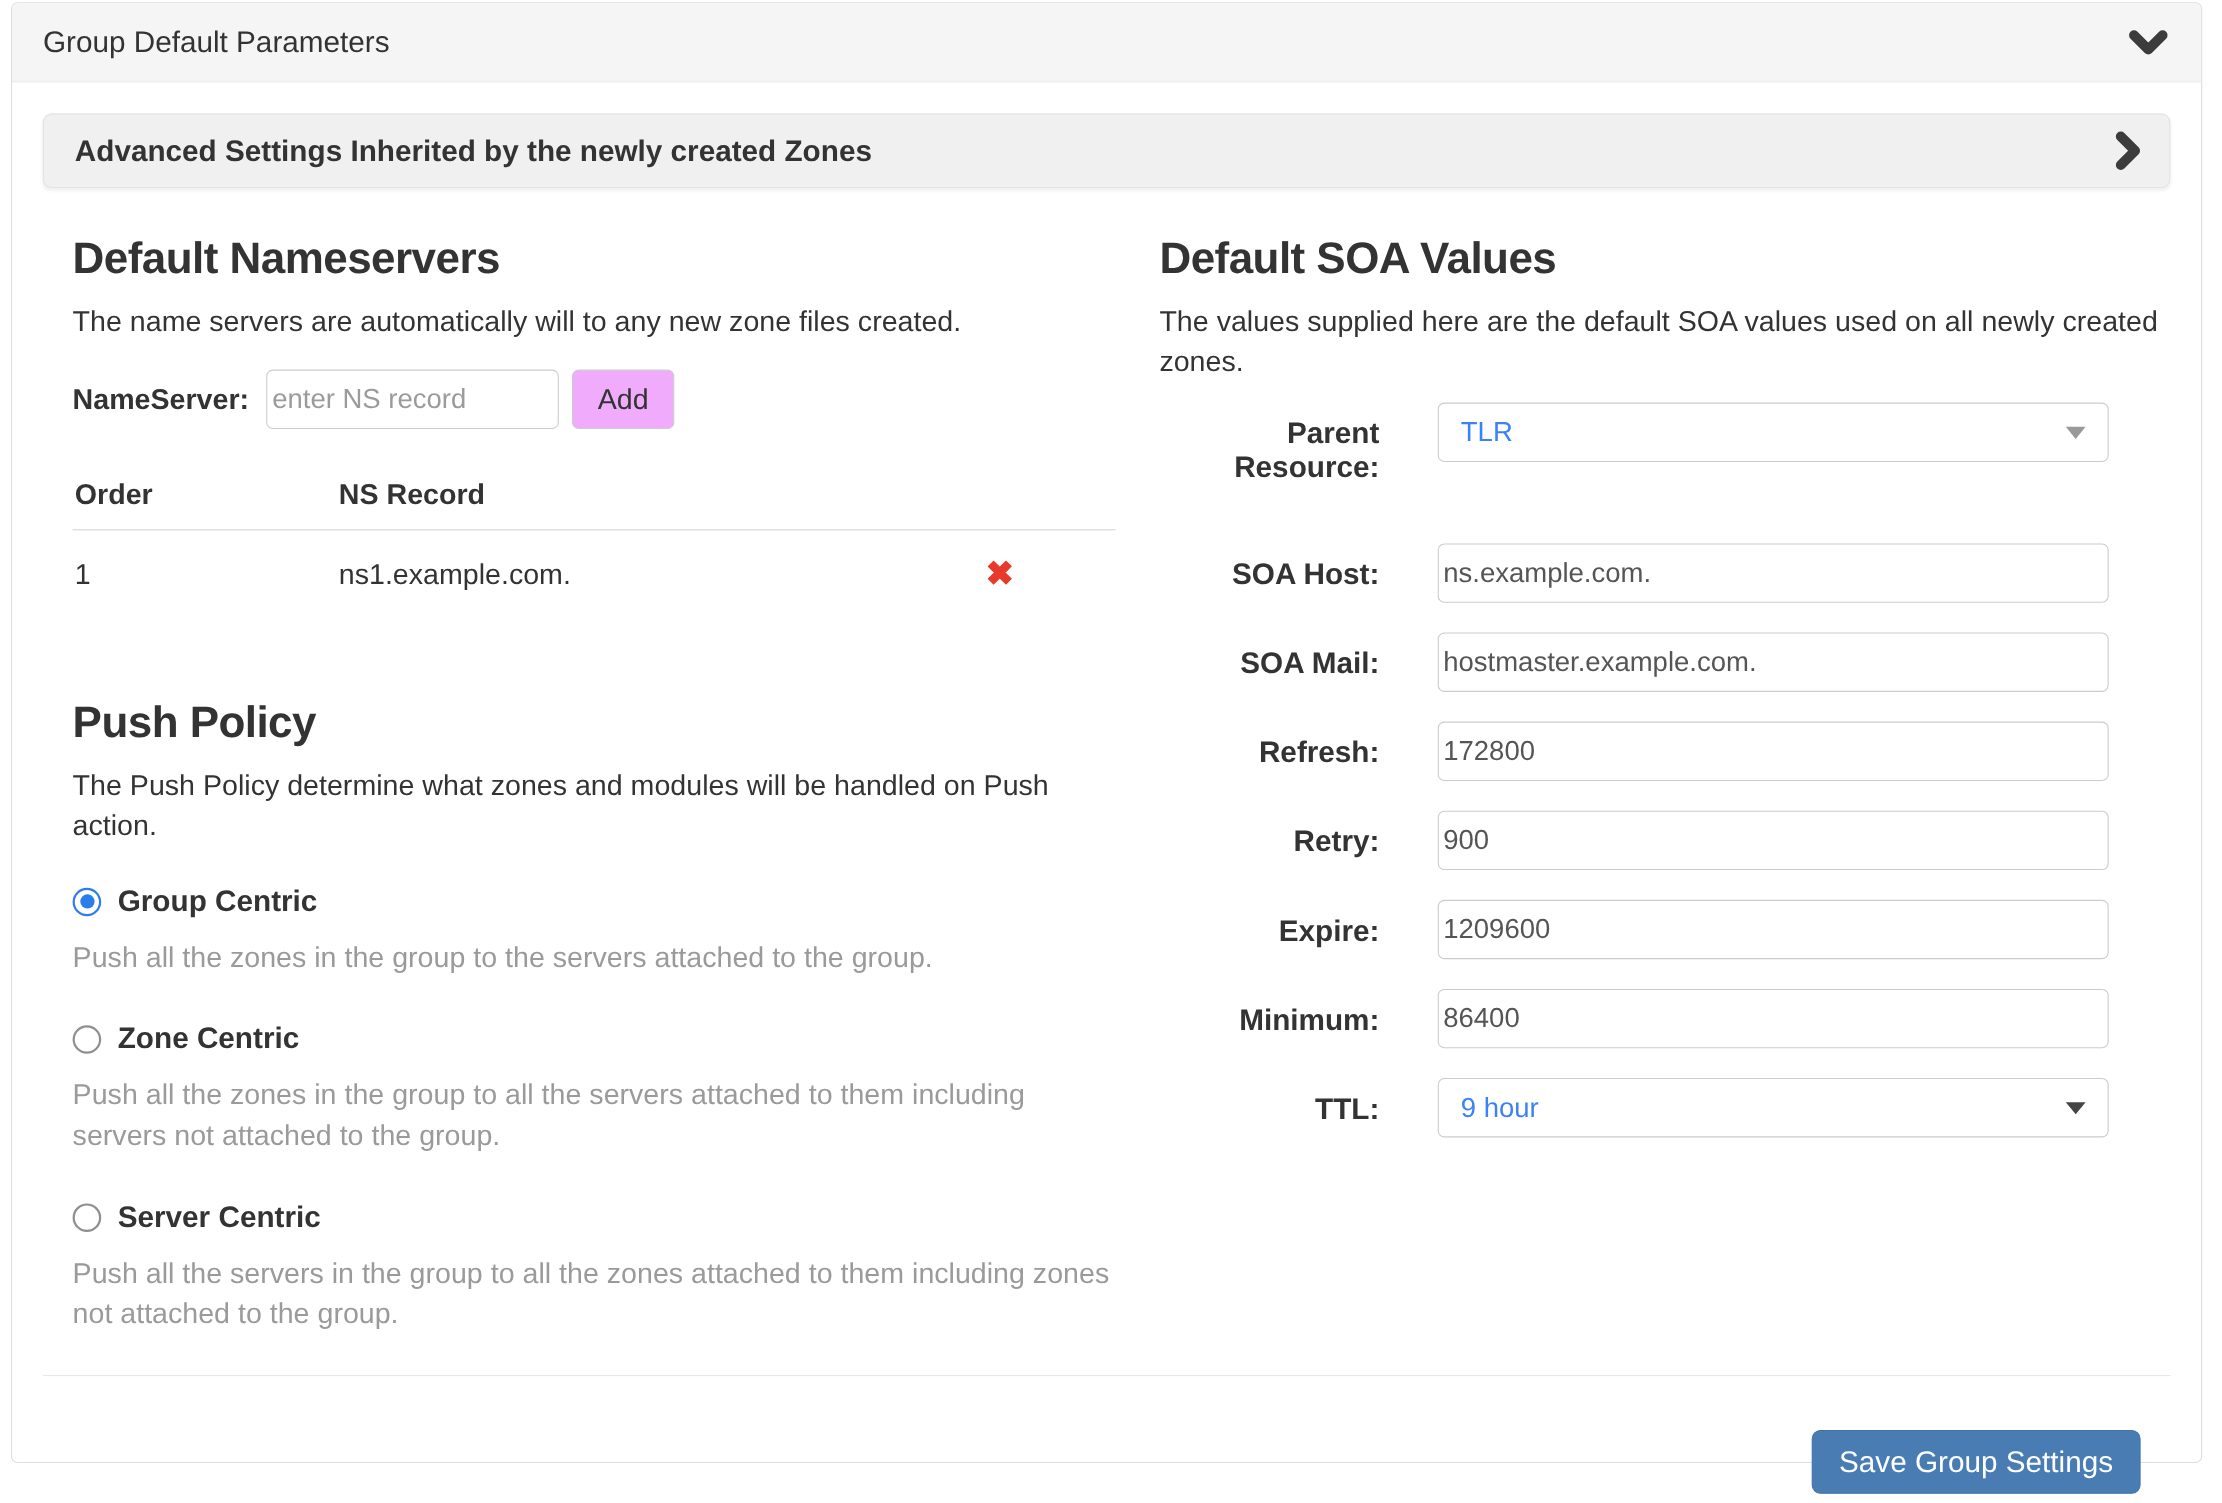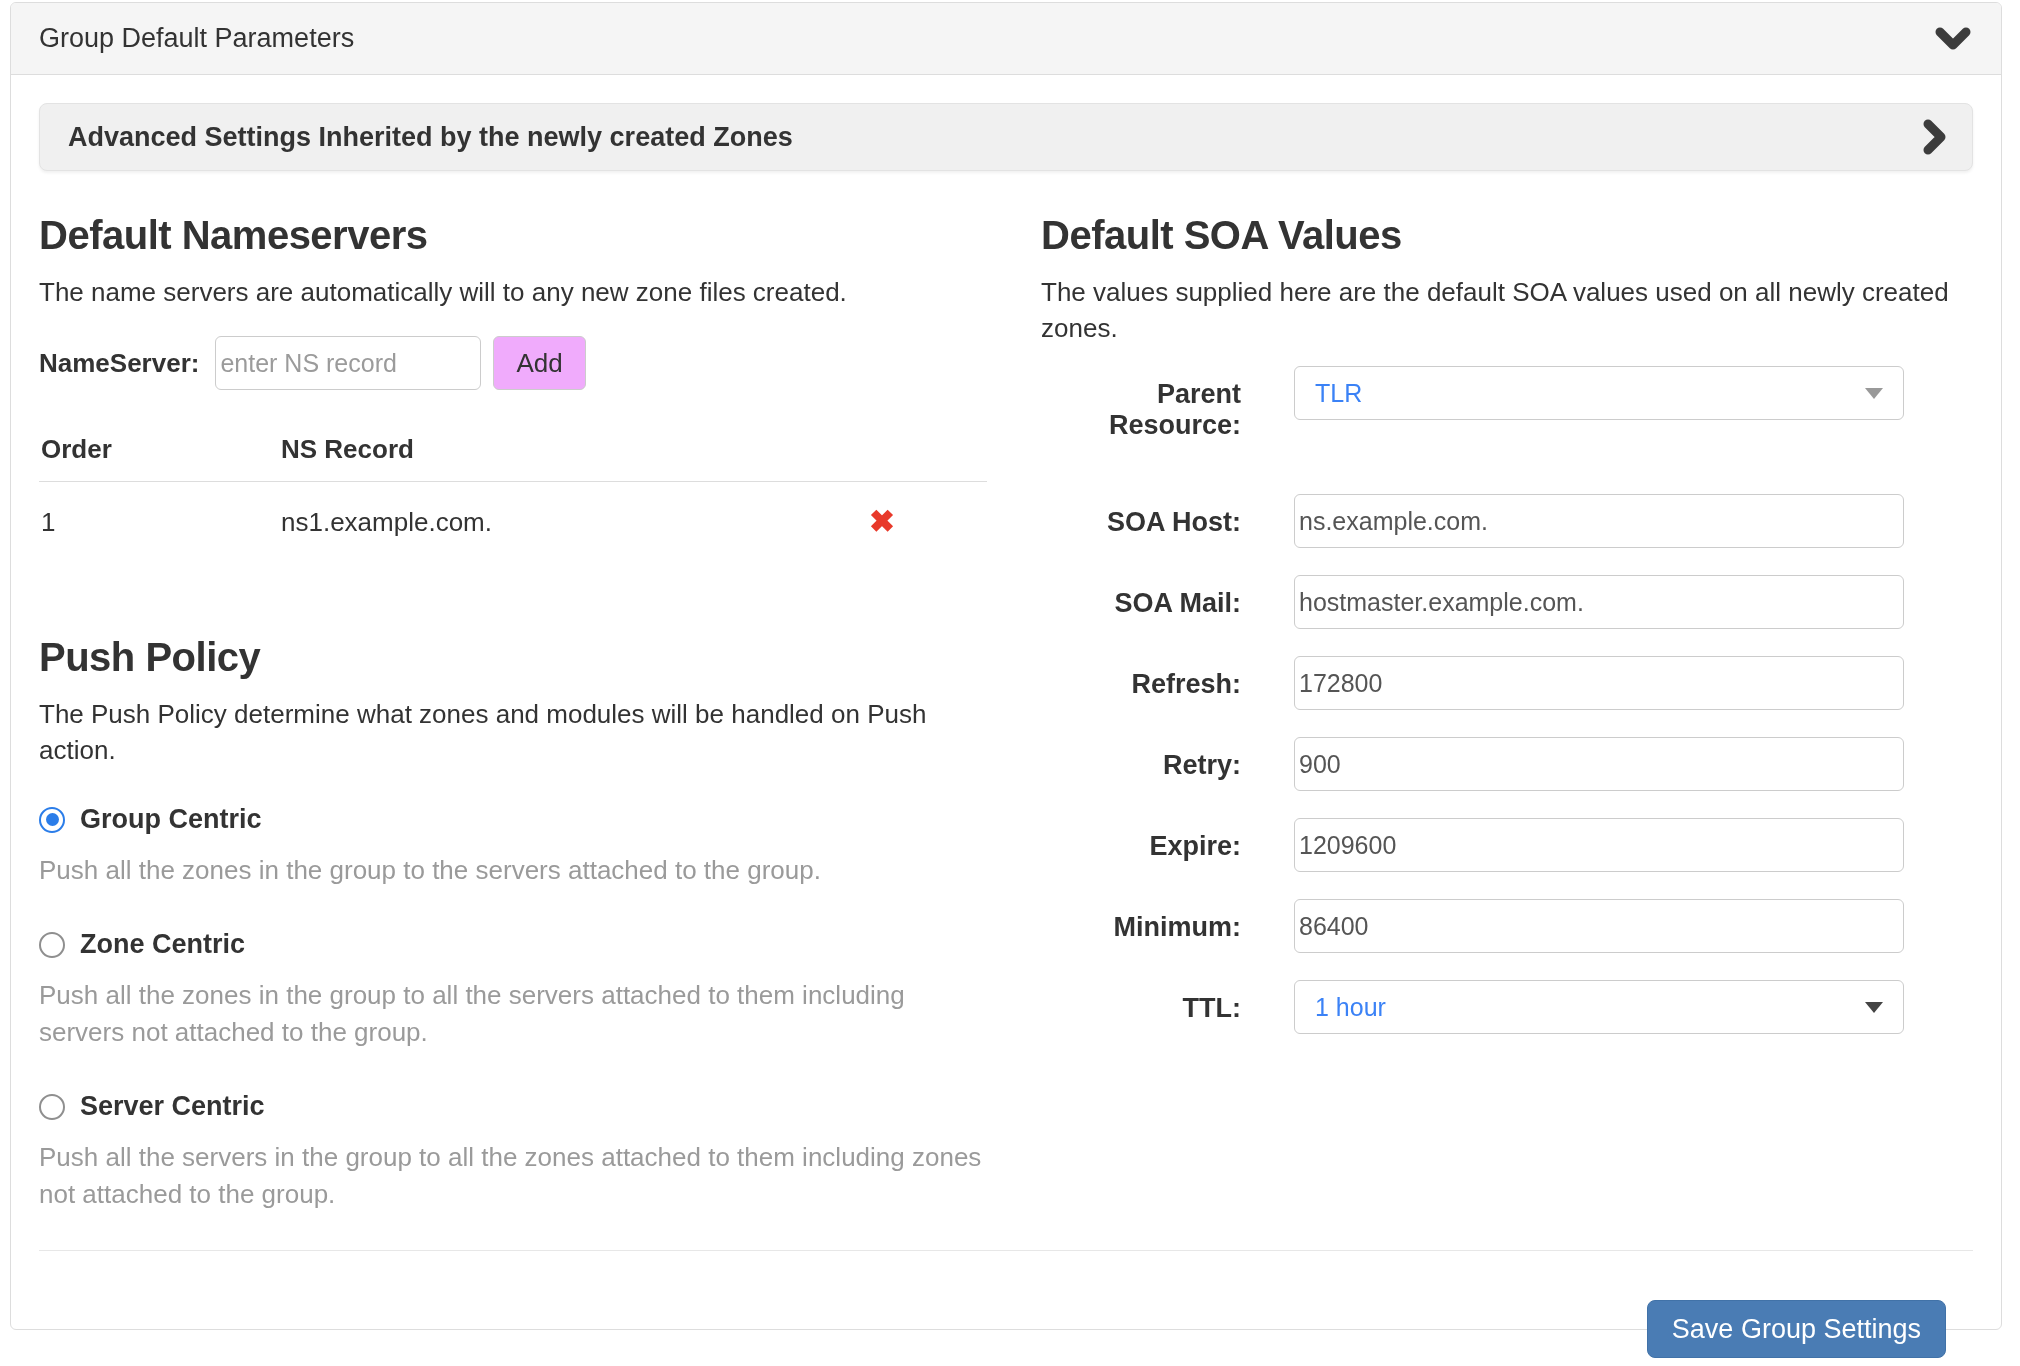--- a/index.html
+++ b/index.html
@@ -37,21 +37,21 @@
     border-radius:8px;
     box-shadow:0 2px 3px rgba(0,0,0,0.06);
     height:68px;
     display:flex; align-items:center; justify-content:space-between;
     padding:0 26px 0 28px;
     margin-bottom:40px;
     cursor:pointer;
   }
   .adv-title { font-size:27px; font-weight:bold; color:#333; }
 
-  .columns { display:flex; gap:54px; }
+  .columns { display:flex; gap:40px;margin-left:27px; }
   .col-left  { width:948px; flex:none; }
   .col-right { flex:1; min-width:0; }
 
   h2.section { font-size:40px; font-weight:bold; margin:2px 0 0 0; letter-spacing:-0.5px; color:#333; }
   p.desc { font-size:26px; line-height:36px; margin:16px 0 0 0; color:#333; }
 
   .ns-row { margin-top:26px; display:flex; align-items:center; }
   .ns-label { font-size:26px; font-weight:bold; margin-right:16px; }
   input.text {
     height:54px; border:1px solid #ccc; border-radius:6px;
@@ -251,21 +251,21 @@
           </div>
 
           <div class="soa-row">
             <span class="soa-label">Minimum:</span>
             <input class="text" type="text" value="86400" style="">
           </div>
 
           <div class="soa-row">
             <span class="soa-label">TTL:</span>
             <div class="select">
-              <span>1 hour</span>
+              <span>9 hour</span>
               <span class="caret dark"></span>
             </div>
           </div>
 
         </div>
       </div>
     </div>
 
     <div class="footer-rule"></div>
     <div class="footer">

